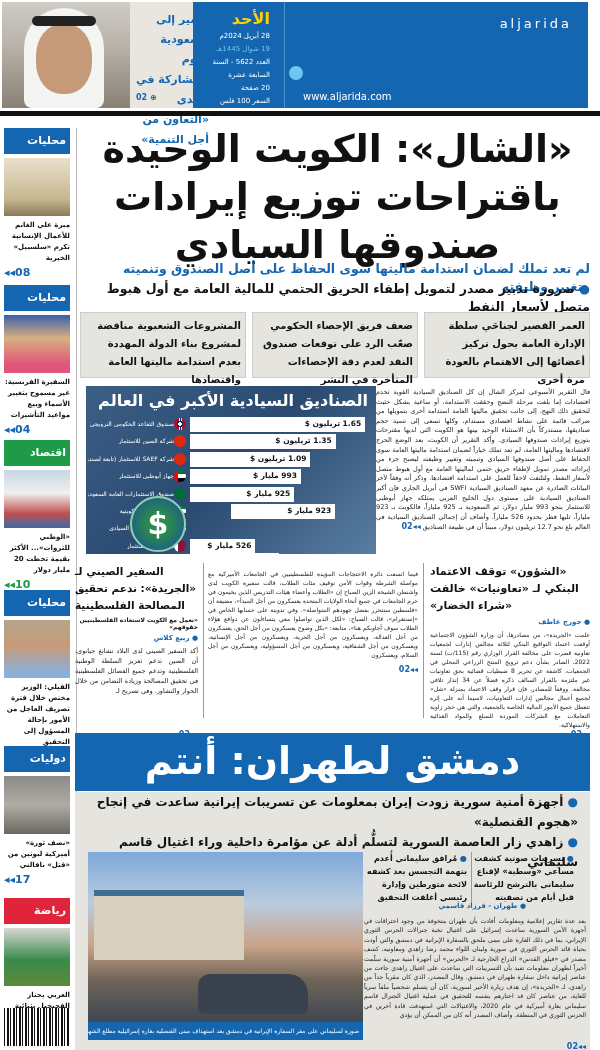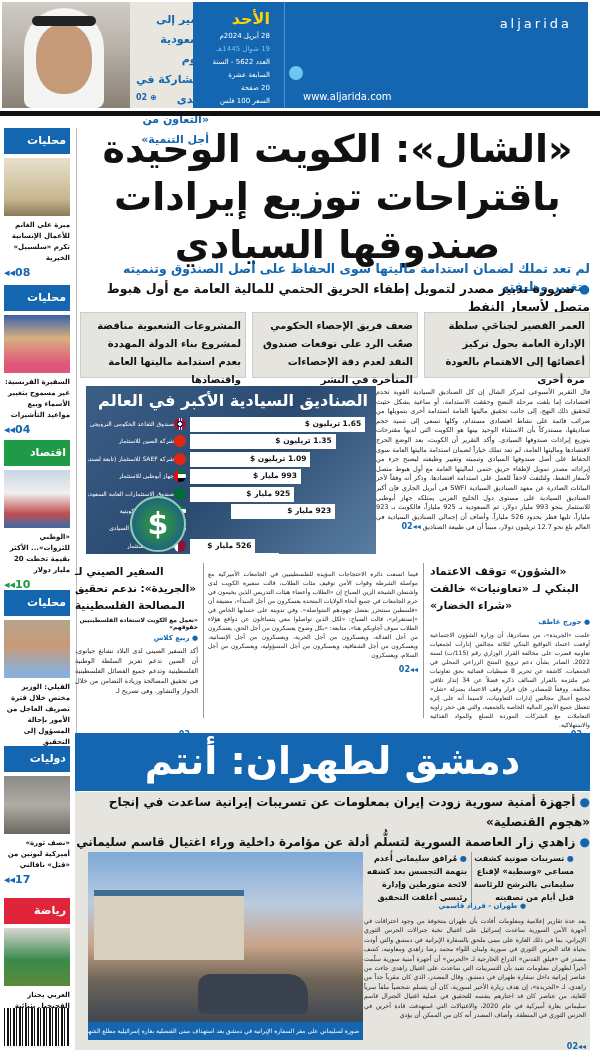--- a/index.html
+++ b/index.html
@@ -52,21 +52,21 @@
 .ref{color:#1466b0;font-weight:bold;font-size:8px}
 
 #mid{right:10px;top:563px;width:515px;height:155px}
 .story{position:absolute;top:0;height:155px}
 .story h2{font-weight:bold;text-align:left;color:#111}
 .story .byline{color:#1466b0;font-size:7px;font-weight:bold;margin:4px 0}
 .vdiv{position:absolute;top:0;width:1px;height:155px;background:#999}
 
 #dam-banner{right:10px;top:733px;width:515px;height:58px;background:#1466b0;color:#fff;font-weight:bold;font-size:38px;text-align:center;line-height:56px}
 #dam-sub{right:10px;top:792px;width:515px;height:262px;background:#e6e4de}
-.dsub{font-weight:bold;font-size:12px;line-height:20px;text-align:right;padding-right:0}
+.dsub{font-weight:bold;font-size:12px;line-height:20px;text-align:right;padding-right:12px}
 #photo{left:88px;top:852px;width:275px;height:170px;background:linear-gradient(180deg,#7fa9d8 0%,#b9cbe0 30%,#c9a48a 55%,#6f6558 75%,#3f4752 100%)}
 .bldg{position:absolute;left:6px;top:38px;width:150px;height:70px;background:#d9cfbe;border-top:6px solid #3c6d92}
 .car{position:absolute;left:110px;bottom:8px;width:110px;height:40px;border-radius:12px 20px 6px 6px;background:#3a4250}
 #photo-cap{left:88px;top:1022px;width:275px;height:18px;background:#1466b0;color:#fff;font-size:6px;line-height:18px;text-align:right;padding-right:4px;white-space:nowrap;overflow:hidden}
 #dam-cols{right:14px;top:852px;width:225px}
 .dcol{position:absolute;top:0;font-weight:bold;font-size:8px;line-height:13px;text-align:right}
 #dam-byline{position:absolute;right:60px;top:50px;color:#1466b0;font-size:7px;font-weight:bold}
 #dam-body{position:absolute;right:0;top:64px;width:222px}
 </style>
 </head>

